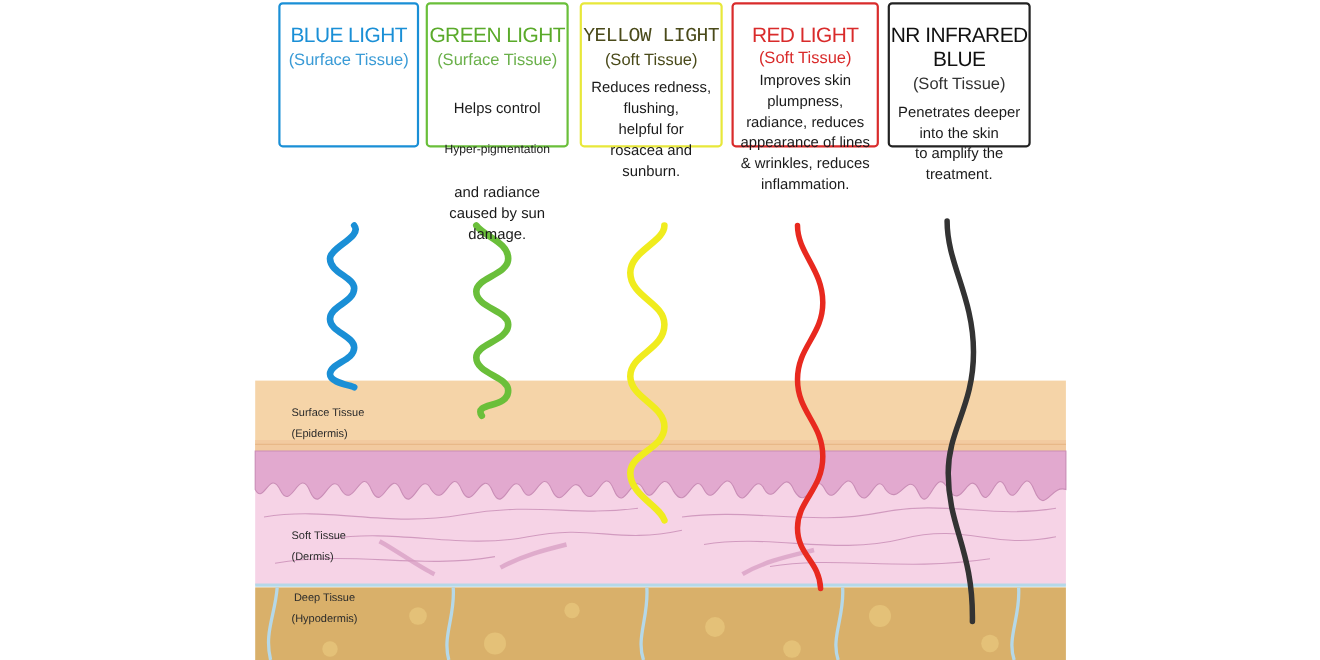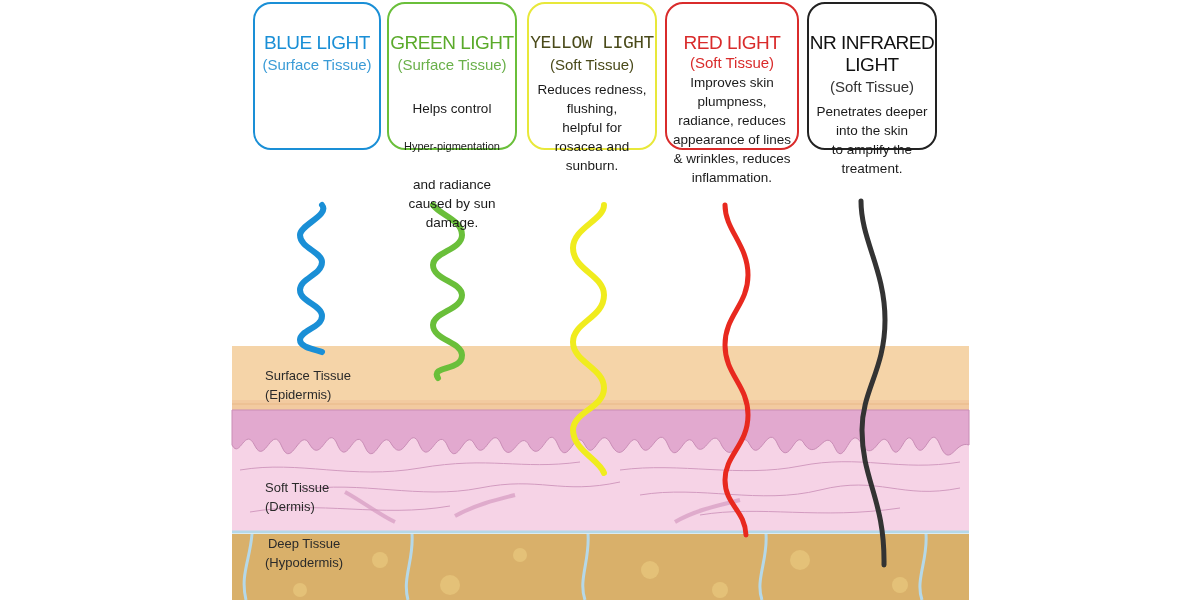--- a/index.html
+++ b/index.html
@@ -1,25 +1,25 @@
 <!DOCTYPE html>
 <html><head>
 <meta charset="utf-8">
 <style>
   html, body { margin:0; padding:0; }
   body { width:1200px; height:600px; background:#ffffff; position:relative; overflow:hidden;
          font-family:"Liberation Sans", sans-serif; }
-  .card { position:absolute; top:2px; height:148px; border:2px solid; border-radius:18px;
-          background:#fff; box-sizing:border-box; text-align:center; padding-top:28px; }
+  .card { position:absolute; top:2px; height:132px; border:2px solid; border-radius:4px;
+          background:#fff; box-sizing:border-box; text-align:center; padding-top:18px; }
   .card .title { font-size:19px; line-height:22px; letter-spacing:-0.5px; }
   .card .sub { font-size:15px; line-height:18px; margin-top:2px; }
   .card .desc { font-size:13.5px; line-height:19px; color:#1a1a1a; margin-top:6px; white-space:pre-line; }
   .card .desc .small { font-size:11px; }
   svg.scene { position:absolute; left:0; top:0; }
-  .layer-label { position:absolute; left:265px; font-size:13px; line-height:19px; color:#2a2a2a; white-space:pre-line; }
+  .layer-label { position:absolute; left:265px; font-size:10px; line-height:19px; color:#2a2a2a; white-space:pre-line; }
 </style>
 </head>
 <body>
 
 <svg class="scene" width="1200" height="600" viewBox="0 0 1200 600">
 
   <rect x="232" y="346" width="737" height="64" fill="#f5d4a8"></rect>
   <rect x="232" y="400" width="737" height="10" fill="#f2caa0"></rect>
   <line x1="232" y1="404" x2="969" y2="404" stroke="#e8b888" stroke-width="1"></line>
 
@@ -97,21 +97,21 @@
   <div class="desc" style="margin-top:1px;">Improves skin
 plumpness,
 radiance, reduces
 appearance of lines
 &amp; wrinkles, reduces
 inflammation.</div>
 </div>
 
 <div class="card" style="left:807px;width:130px;border-color:#222;">
   <div class="title" style="color:#111;white-space:pre-line;">NR INFRARED
-LIGHT</div>
+BLUE</div>
   <div class="sub" style="color:#333;">(Soft Tissue)</div>
   <div class="desc">Penetrates deeper
 into the skin
 to amplify the
 treatment.</div>
 </div>
 
 <div class="layer-label" style="top:366px;">Surface Tissue
 (Epidermis)</div>
 <div class="layer-label" style="top:478px;">Soft Tissue

